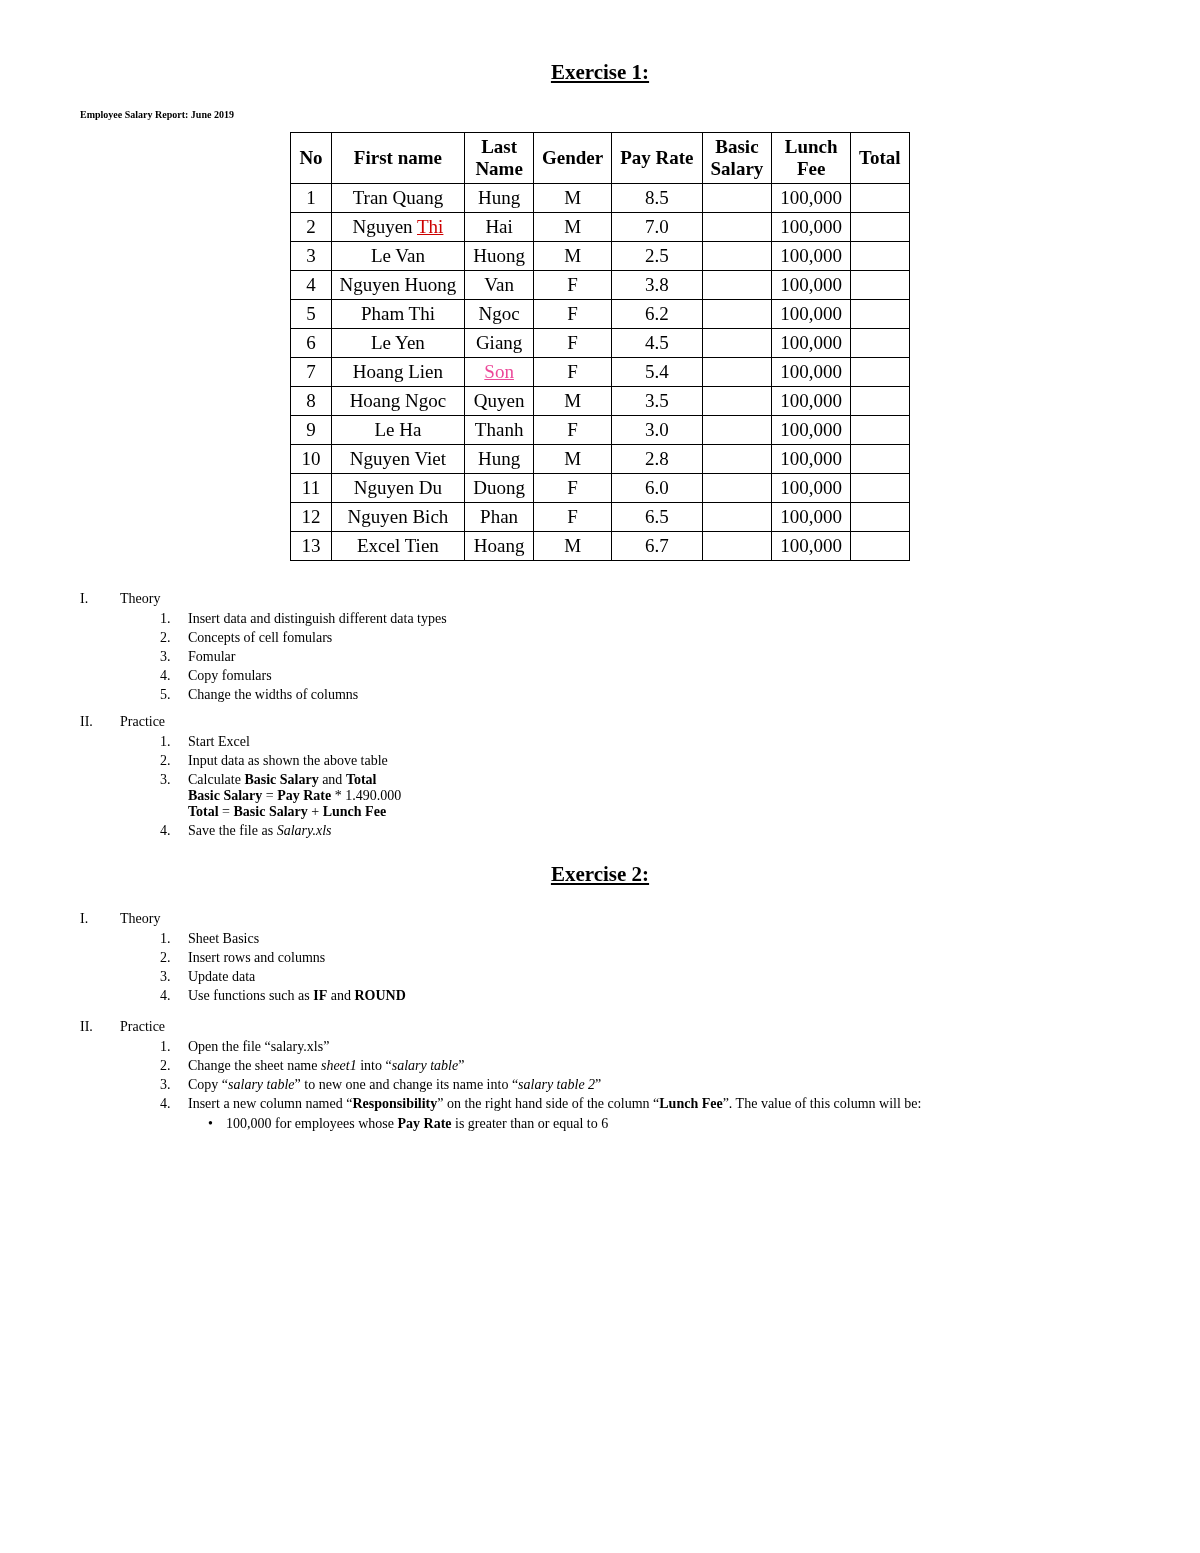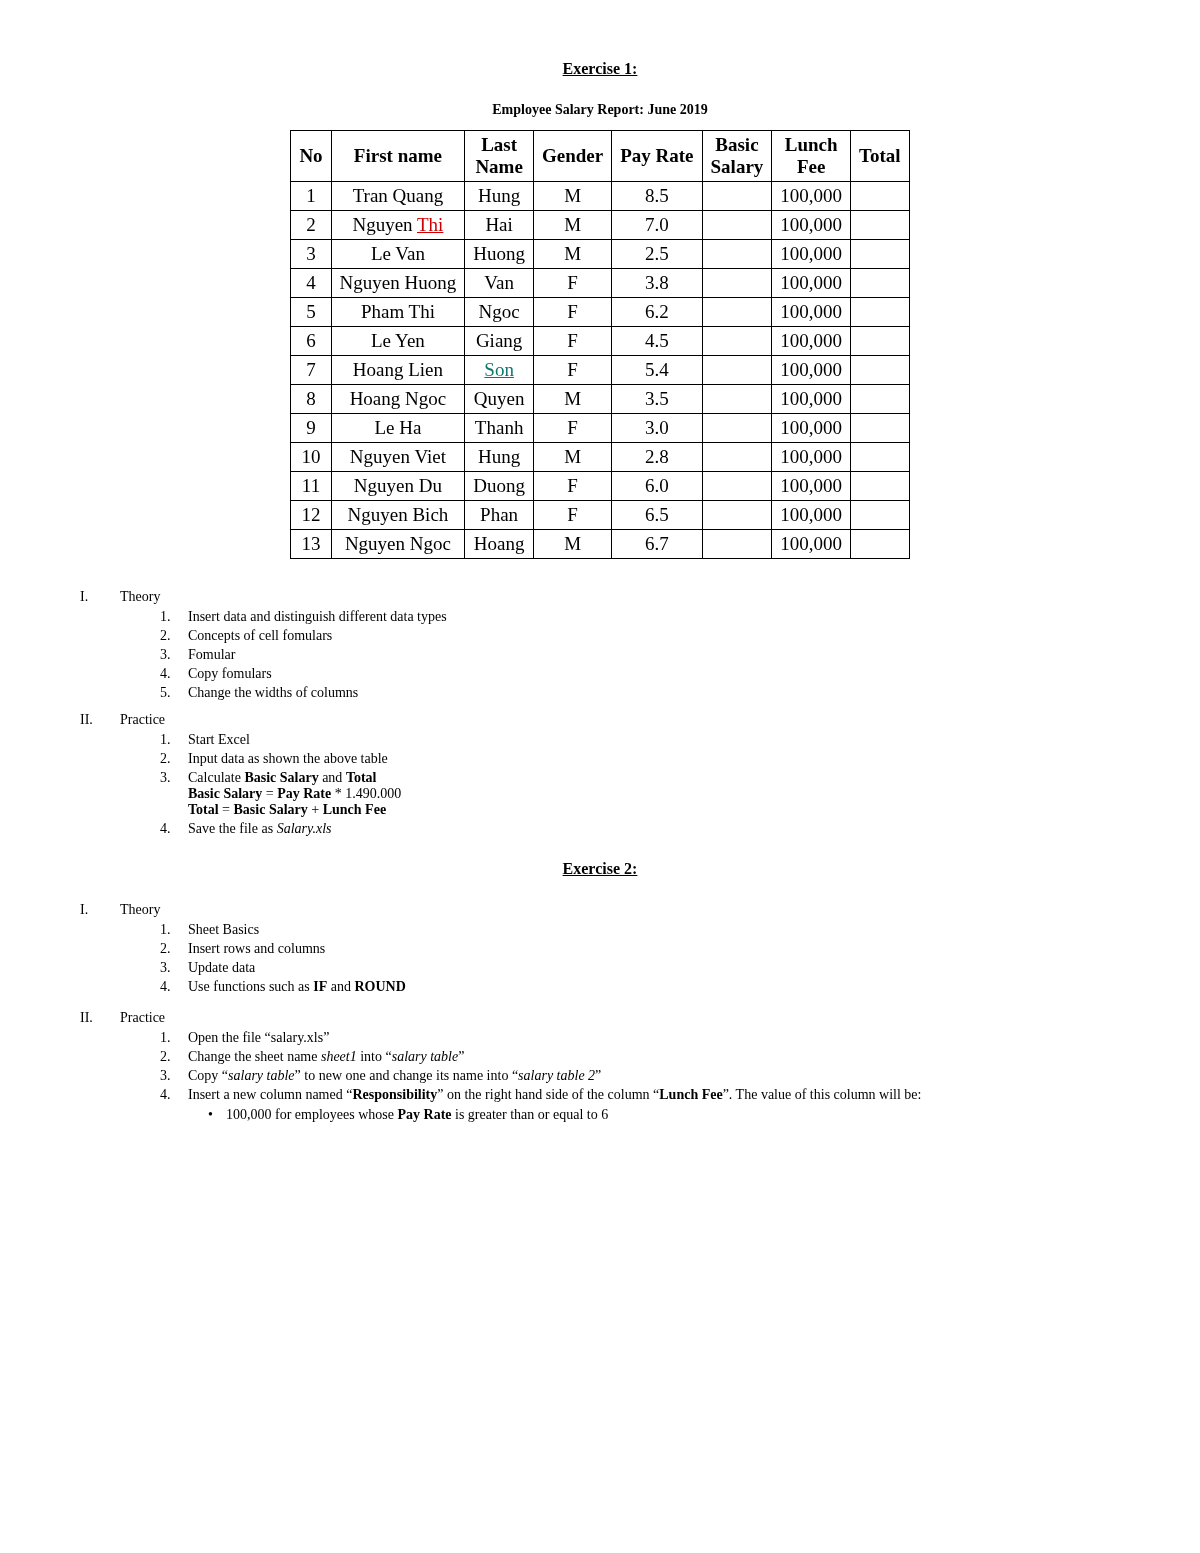--- a/index.html
+++ b/index.html
@@ -8,30 +8,30 @@
       font-family: 'Times New Roman', Times, serif;
       font-size: 14px;
       color: #000;
       padding: 60px 80px;
       width: 1200px;
       min-height: 1553px;
     }
 
     .exercise-title {
       text-align: center;
-      font-size: 16px;
+      font-size: 21px;
       font-weight: bold;
       text-decoration: underline;
       margin-bottom: 24px;
     }
 
     .table-title {
-      text-align: center;
+      text-align: left;
       font-weight: bold;
-      font-size: 14px;
+      font-size: 10px;
       margin-bottom: 12px;
     }
 
     .salary-table {
       margin: 12px auto 30px auto;
       border-collapse: collapse;
       font-size: 19px;
     }
 
     .salary-table th, .salary-table td {
@@ -190,21 +190,21 @@
       <td class="left-align">Giang</td>
       <td>F</td>
       <td>4.5</td>
       <td></td>
       <td>100,000</td>
       <td></td>
     </tr>
         <tr>
       <td>7</td>
       <td class="left-align">Hoang Lien</td>
-      <td class="left-align"><span style="color:#0f766e;text-decoration:underline;">Son</span></td>
+      <td class="left-align"><span style="color:#ec4899;text-decoration:underline;">Son</span></td>
       <td>F</td>
       <td>5.4</td>
       <td></td>
       <td>100,000</td>
       <td></td>
     </tr>
         <tr>
       <td>8</td>
       <td class="left-align">Hoang Ngoc</td>
       <td class="left-align">Quyen</td>
@@ -249,21 +249,21 @@
       <td class="left-align">Nguyen Bich</td>
       <td class="left-align">Phan</td>
       <td>F</td>
       <td>6.5</td>
       <td></td>
       <td>100,000</td>
       <td></td>
     </tr>
         <tr>
       <td>13</td>
-      <td class="left-align">Nguyen Ngoc</td>
+      <td class="left-align">Excel Tien</td>
       <td class="left-align">Hoang</td>
       <td>M</td>
       <td>6.7</td>
       <td></td>
       <td>100,000</td>
       <td></td>
     </tr>
       </tbody>
   </table>
 

